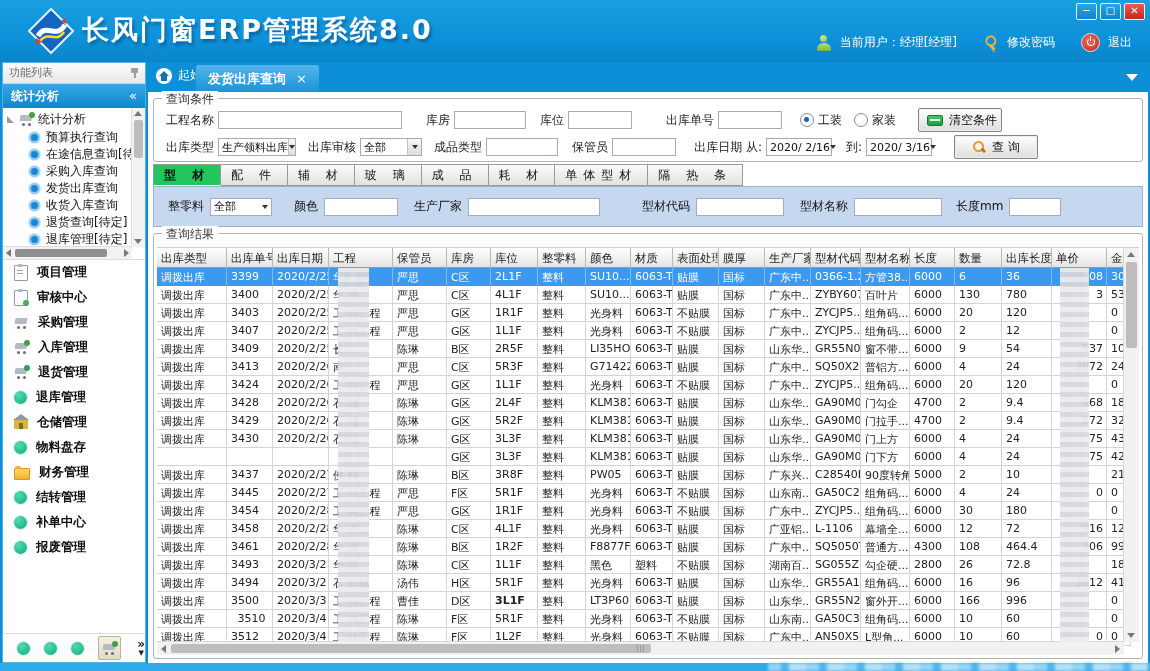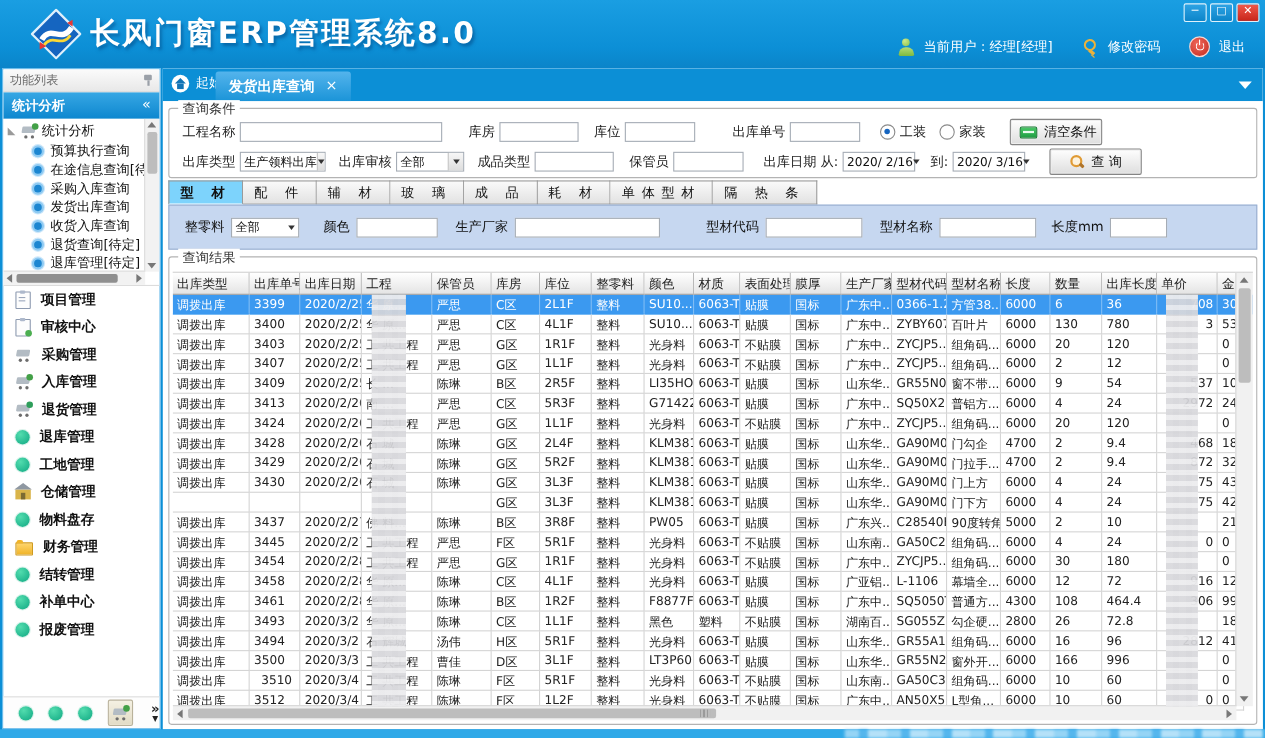--- a/index.html
+++ b/index.html
@@ -144,21 +144,21 @@
   .magnifier-icon::before{content:"";position:absolute;left:1px;top:1px;width:7px;height:7px;border-radius:50%;
     border:2px solid #e09b35;background:#fdf3df}
   .magnifier-icon::after{content:"";position:absolute;left:9px;top:9px;width:5px;height:2.5px;background:#b0752a;
     transform:rotate(45deg);border-radius:1px}
 
   .mat-tabs{position:absolute;left:5px;top:72px;height:23px;display:flex}
   .mtab{height:22px;border:1px solid #9a9a9a;border-left-width:0;background:linear-gradient(#fafafa,#e2e2e2);
     display:flex;align-items:center;justify-content:center;font-size:12px;color:#111;letter-spacing:6px;
     padding:0 10px;box-sizing:border-box;border-bottom:1px solid #9a9a9a}
   .mtab:first-child{border-left-width:1px}
-  .mtab.active{background:#7dd3fc;border-bottom-color:#fff;font-weight:bold}
+  .mtab.active{background:#22c55e;border-bottom-color:#fff;font-weight:bold}
 
   .filterbar{position:absolute;left:5px;right:5px;top:94px;height:41px;background:#c6d7f0;
     border:1px solid #9ab0d0;box-sizing:border-box;display:flex;align-items:center;font-size:12px;color:#111;
     white-space:nowrap}
 
   .resultsbox{left:5px;right:5px;top:141px;bottom:4px}
   .tablewrap{position:absolute;left:3px;right:3px;top:13px;bottom:3px;overflow:hidden;border-top:1px solid #cfcfcf}
   .thead{display:flex;height:20px}
   .th{box-sizing:border-box;border-right:1px solid #b9b9b9;border-bottom:1px solid #9a9a9a;
     background:linear-gradient(#fff,#e4e4e4);font-size:11.5px;color:#222;padding:3px 0 0 4px;
@@ -296,24 +296,20 @@
         <span class="ic cart-return-icon">
           <i></i>
         </span>
         <span class="module-label">退货管理</span>
       </div>
       <div class="module-item">
         <span class="ic green-circle-icon"></span>
         <span class="module-label">退库管理</span>
       </div>
       <div class="module-item">
-        <span class="ic green-circle-icon"></span>
-        <span class="module-label">工地管理</span>
-      </div>
-      <div class="module-item">
         <span class="ic warehouse-icon"></span>
         <span class="module-label">仓储管理</span>
       </div>
       <div class="module-item">
         <span class="ic green-circle-icon"></span>
         <span class="module-label">物料盘存</span>
       </div>
       <div class="module-item">
         <span class="ic folder-icon"></span>
         <span class="module-label">财务管理</span>
@@ -871,21 +867,21 @@
               <div class="td tr-right" style="width: 55px;">2812</div>
               <div class="td" style="width: 24px;">411</div>
             </div>
             <div class="t-row">
               <div class="td" style="width: 70px;">调拨出库</div>
               <div class="td" style="width: 46px;">3500</div>
               <div class="td" style="width: 56px;">2020/3/3</div>
               <div class="td" style="width: 64px;">工  共工程</div>
               <div class="td" style="width: 54px;">曹佳</div>
               <div class="td" style="width: 44px;">D区</div>
-              <div class="td" style="width: 47px;">3L1F</div>
+              <div class="td" style="width: 47px; font-weight: bold;">3L1F</div>
               <div class="td" style="width: 48px;">整料</div>
               <div class="td" style="width: 45px;">LT3P60</div>
               <div class="td" style="width: 42px;">6063-T5</div>
               <div class="td" style="width: 46px;">贴膜</div>
               <div class="td" style="width: 46px;">国标</div>
               <div class="td" style="width: 46px;">山东华...</div>
               <div class="td" style="width: 50px;">GR55N26</div>
               <div class="td" style="width: 49px;">窗外开...</div>
               <div class="td" style="width: 45px;">6000</div>
               <div class="td" style="width: 47px;">166</div>

